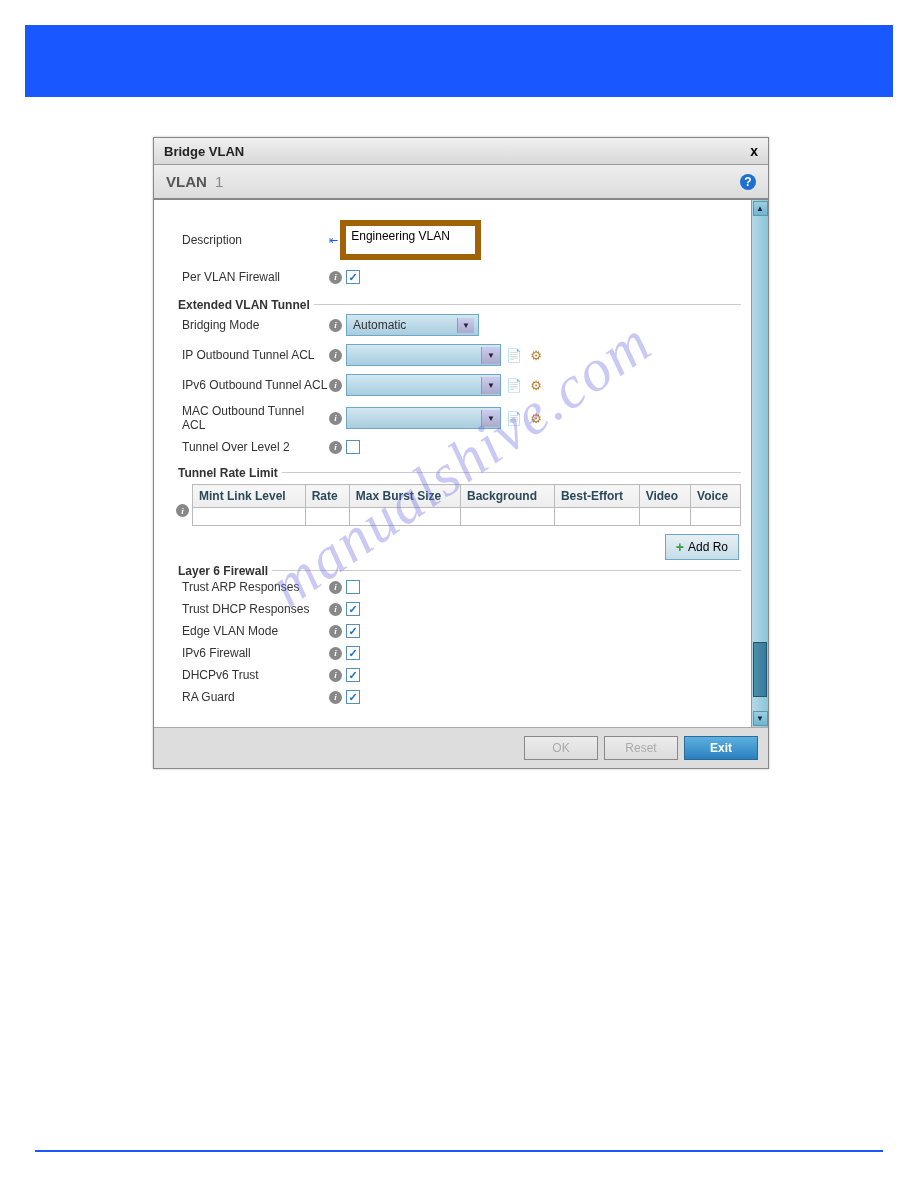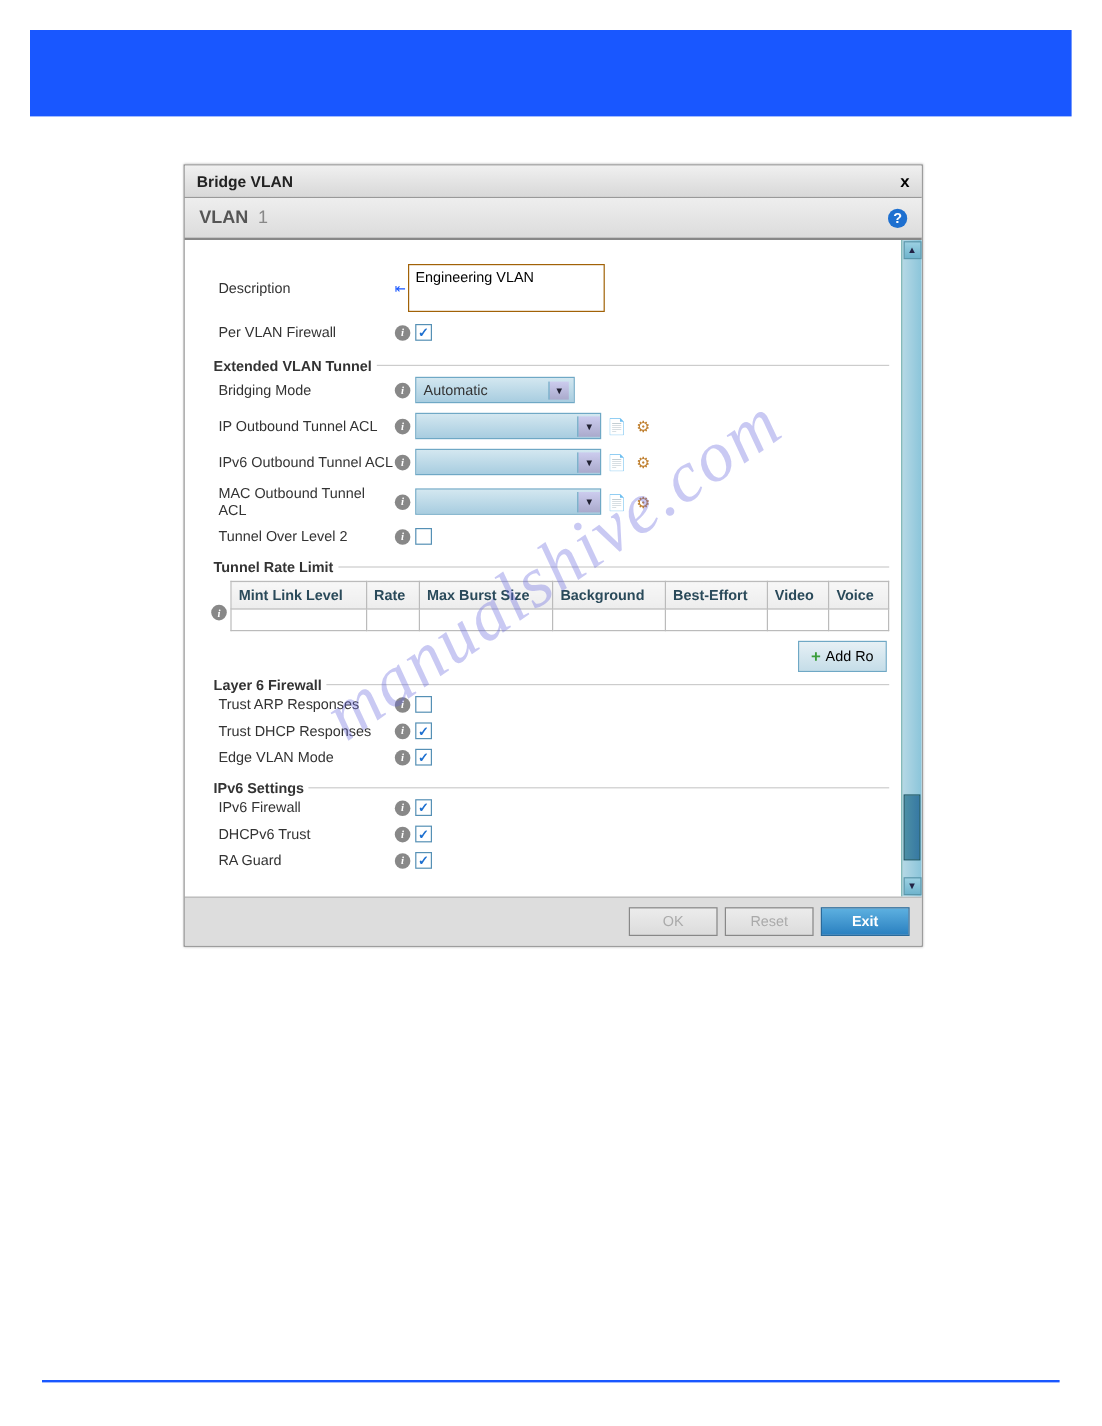--- a/index.html
+++ b/index.html
@@ -100,21 +100,21 @@
 .row { display: flex; align-items: center; margin-bottom: 10px; font-size: 12px; color: #333; }
 .row.tight { margin-bottom: 8px; }
 .label { width: 155px; padding-left: 8px; }
 .info-icon {
   width: 13px; height: 13px; border-radius: 50%;
   background: #888; color: #fff; font-size: 9px; font-weight: bold;
   display: inline-flex; align-items: center; justify-content: center;
   margin-right: 4px; font-style: italic; font-family: Georgia, serif;
 }
 .textarea-input {
-  width: 164px; height: 40px; border: 1px solid #a16207;
+  width: 141px; height: 40px; border: 6px solid #a16207;
   font-size: 12px; padding: 3px 5px; resize: none;
 }
 .anchor-icon { font-size: 11px; color: #1957ff; margin-right: 2px; }
 .checkbox {
   width: 14px; height: 14px; border: 1px solid #5590b5;
   background: #fff; display: inline-flex; align-items: center; justify-content: center;
   cursor: pointer;
 }
 .checkbox.checked::after { content: "✓"; color: #1e70d0; font-size: 11px; font-weight: bold; }
 
@@ -337,24 +337,20 @@
           <div class="label">Trust DHCP Responses</div>
           <span class="info-icon">i</span>
           <span class="checkbox checked"></span>
         </div>
         <div class="row tight">
           <div class="label">Edge VLAN Mode</div>
           <span class="info-icon">i</span>
           <span class="checkbox checked"></span>
         </div>
 
-        <div class="fieldset-head">
-          <span class="fieldset-label">IPv6 Settings</span>
-          <div class="fieldset-line"></div>
-        </div>
 
         <div class="row tight">
           <div class="label">IPv6 Firewall</div>
           <span class="info-icon">i</span>
           <span class="checkbox checked"></span>
         </div>
         <div class="row tight">
           <div class="label">DHCPv6 Trust</div>
           <span class="info-icon">i</span>
           <span class="checkbox checked"></span>

